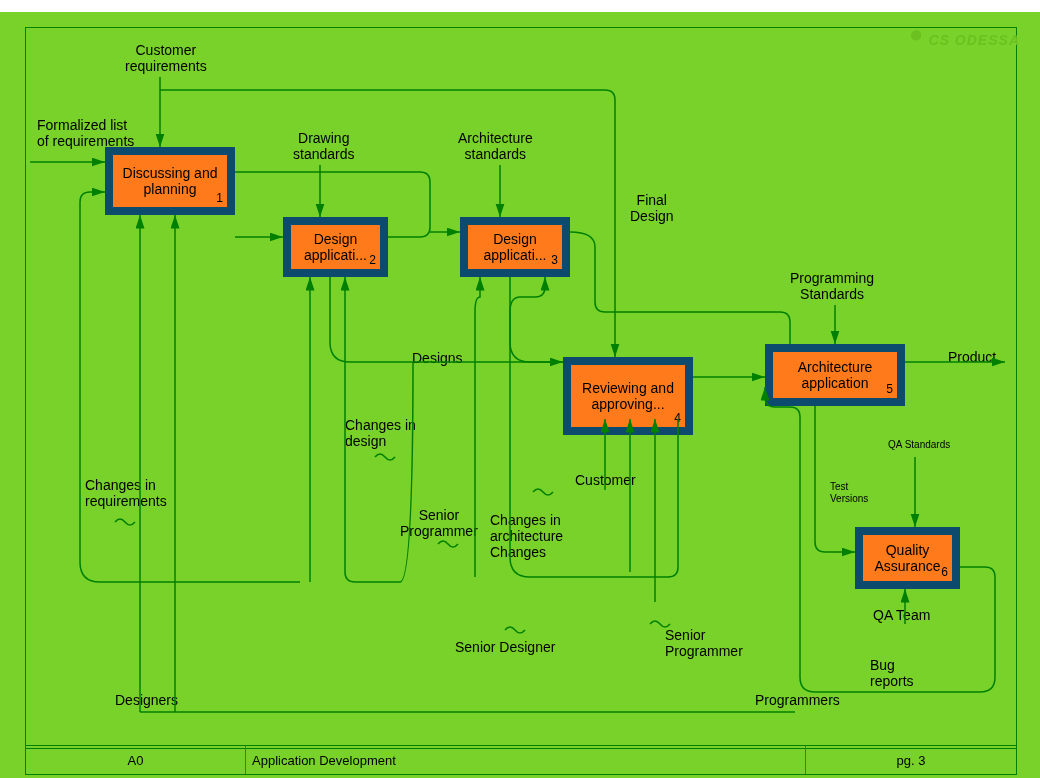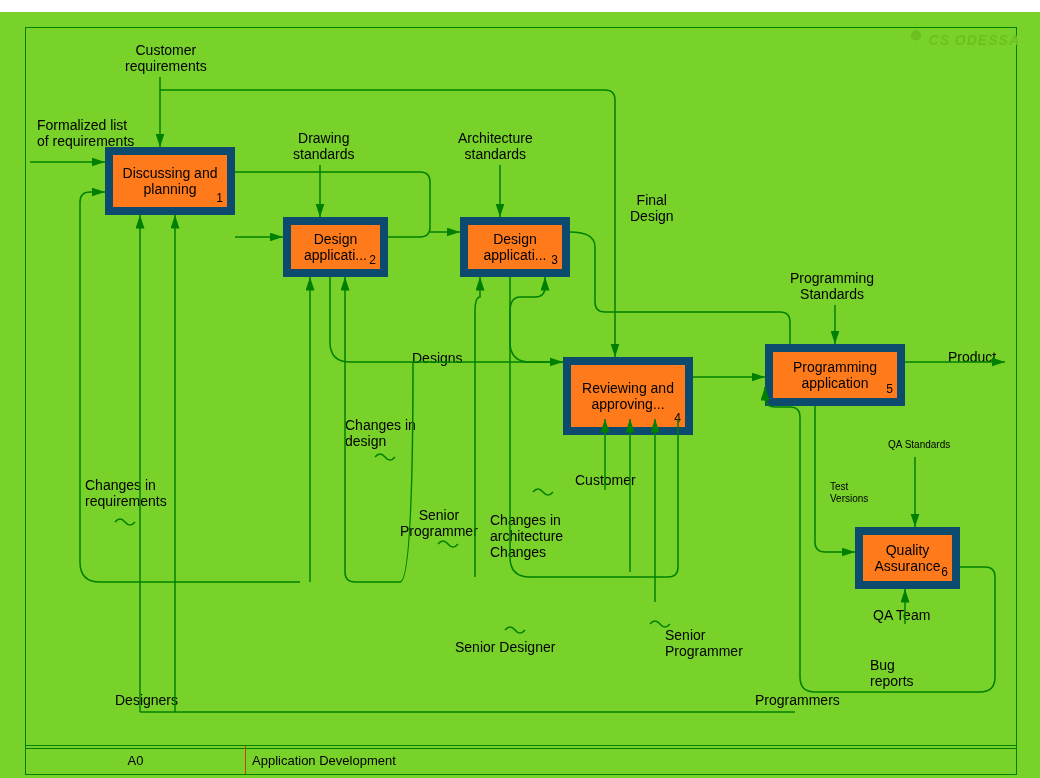--- a/index.html
+++ b/index.html
@@ -40,21 +40,21 @@
     <span>Design
 applicati...</span>
     <span class="num">3</span>
   </div>
   <div class="box" style="left:563px;top:345px;width:130px;height:78px">
     <span>Reviewing and
 approving...</span>
     <span class="num">4</span>
   </div>
   <div class="box" style="left:765px;top:332px;width:140px;height:62px">
-    <span>Programming
+    <span>Architecture
 application</span>
     <span class="num">5</span>
   </div>
   <div class="box" style="left:855px;top:515px;width:105px;height:62px">
     <span>Quality
 Assurance</span>
     <span class="num">6</span>
   </div>
 
   <div class="lbl" style="left:125px;top:30px;text-align:center">Customer
@@ -92,20 +92,23 @@
   <div class="lbl" style="left:873px;top:595px">QA Team</div>
   <div class="lbl" style="left:870px;top:645px">Bug
 reports</div>
 
   <div class="footer">
     <div class="cell" style="width:220px;justify-content:center">
         <span>A0</span>
       </div>
     <div class="cell" style="width:560px;justify-content:flex-start">
         <span>Application Development</span>
+      </div>
+    <div class="cell" style="flex:1;justify-content:center">
+        <span>pg. 3</span>
       </div>
   </div>
 
   <svg>
     <defs>
       <marker id="ah" markerWidth="10" markerHeight="10" refX="9" refY="3" orient="auto">
         <path d="M0,0 L9,3 L0,6 z"></path>
       </marker>
     </defs>
 

